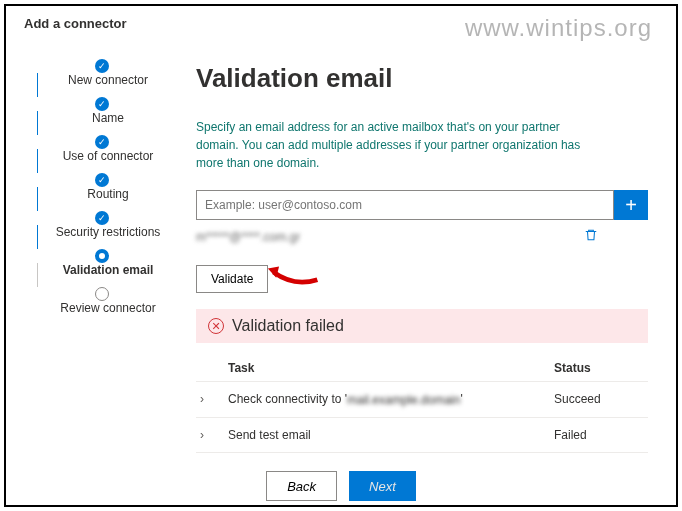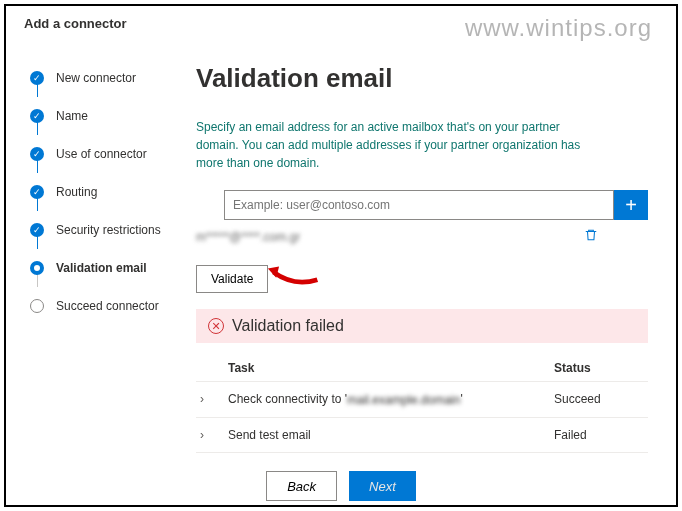--- a/index.html
+++ b/index.html
@@ -2,35 +2,35 @@
 <html><head>
 <meta charset="utf-8">
 <style>
 * { box-sizing: border-box; margin: 0; padding: 0; }
 body { font-family: "Segoe UI", Arial, sans-serif; font-size: 13px; color: #323130; background: #fff; width: 682px; height: 511px; position: relative; }
 .frame { position: absolute; top: 4px; left: 4px; right: 4px; bottom: 4px; border: 2px solid #000; padding: 0; overflow: hidden; }
 .watermark { position: absolute; top: 8px; right: 24px; font-size: 24px; font-weight: 300; letter-spacing: 1px; color: rgba(120,120,120,0.55); font-family: Arial, sans-serif; z-index: 50; pointer-events: none; }
 .header { padding: 10px 18px 8px 18px; font-weight: 600; font-size: 13px; }
 .body { display: flex; height: calc(100% - 74px); }
 .sidebar { width: 180px; padding: 20px 0 0 24px; }
-.step { display: flex; align-items: center; position: relative; height: 38px; }
+.step { display: flex; align-items: center; position: relative; height: 38px; flex-direction: column; }
 .step .dot { width: 14px; height: 14px; border-radius: 50%; margin-right: 12px; flex-shrink: 0; position: relative; z-index: 2; }
 .step.done .dot { background: #0078d4; }
 .step.done .dot::after { content: "✓"; color: #fff; font-size: 9px; position: absolute; top: 0; left: 3px; line-height: 14px; }
 .step.active .dot { background: #fff; border: 4px solid #0078d4; width: 14px; height: 14px; }
 .step.pending .dot { background: #fff; border: 1.5px solid #8a8886; }
 .step .line { position: absolute; left: 6.5px; top: 14px; width: 1px; height: 24px; background: #0078d4; z-index: 1; }
 .step.pending-line .line { background: #c8c6c4; }
 .step.active .label { font-weight: 600; }
 .step .label { font-size: 12px; color: #323130; }
 
 .main { flex: 1; padding: 24px 28px 10px 10px; overflow: hidden; }
 .main h1 { font-size: 26px; font-weight: 600; margin-bottom: 24px; }
 .desc { font-size: 12px; color: #0f766e; line-height: 1.5; margin-bottom: 18px; max-width: 400px; }
-.input-row { display: flex; margin-bottom: 8px; margin-left: 28px; }
+.input-row { display: flex; margin-bottom: 8px; }
 .input-row input { flex: 1; border: 1px solid #8a8886; padding: 6px 8px; font-size: 12px; height: 30px; outline: none; }
 .add-btn { width: 34px; height: 30px; background: #0078d4; color: #fff; border: none; font-size: 20px; line-height: 28px; cursor: pointer; }
 .added-row { display: flex; align-items: center; justify-content: space-between; margin-bottom: 12px; max-width: 400px; }
 .added-row .val { font-size: 12px; color: #666; filter: blur(2px); }
 .del-icon { color: #0078d4; font-size: 14px; cursor: pointer; margin-left: auto; margin-right: -2px; }
 .validate-btn { border: 1px solid #8a8886; background: #fff; padding: 5px 14px; font-size: 12px; cursor: pointer; height: 28px; margin-top: 8px; }
 .validate-wrap { display: flex; align-items: center; margin-bottom: 16px; position: relative; }
 .arrow { position: absolute; left: 70px; top: 4px; }
 .arrow svg { width: 56px; height: 28px; }
 
@@ -87,21 +87,21 @@
           <span class="label">Security restrictions</span>
           <span class="line"></span>
         </div>
       <div class="step active pending-line">
           <span class="dot"></span>
           <span class="label">Validation email</span>
           <span class="line"></span>
         </div>
       <div class="step pending">
           <span class="dot"></span>
-          <span class="label">Succeed connector</span>
+          <span class="label">Review connector</span>
         </div>
     </div>
 
     <div class="main">
       <h1>Validation email</h1>
       <p class="desc">Specify an email address for an active mailbox that's on your partner domain. You can add multiple addresses if your partner organization has more than one domain.</p>
 
       <div class="input-row">
         <input type="text" placeholder="Example: user@contoso.com" style="">
         <button class="add-btn">

